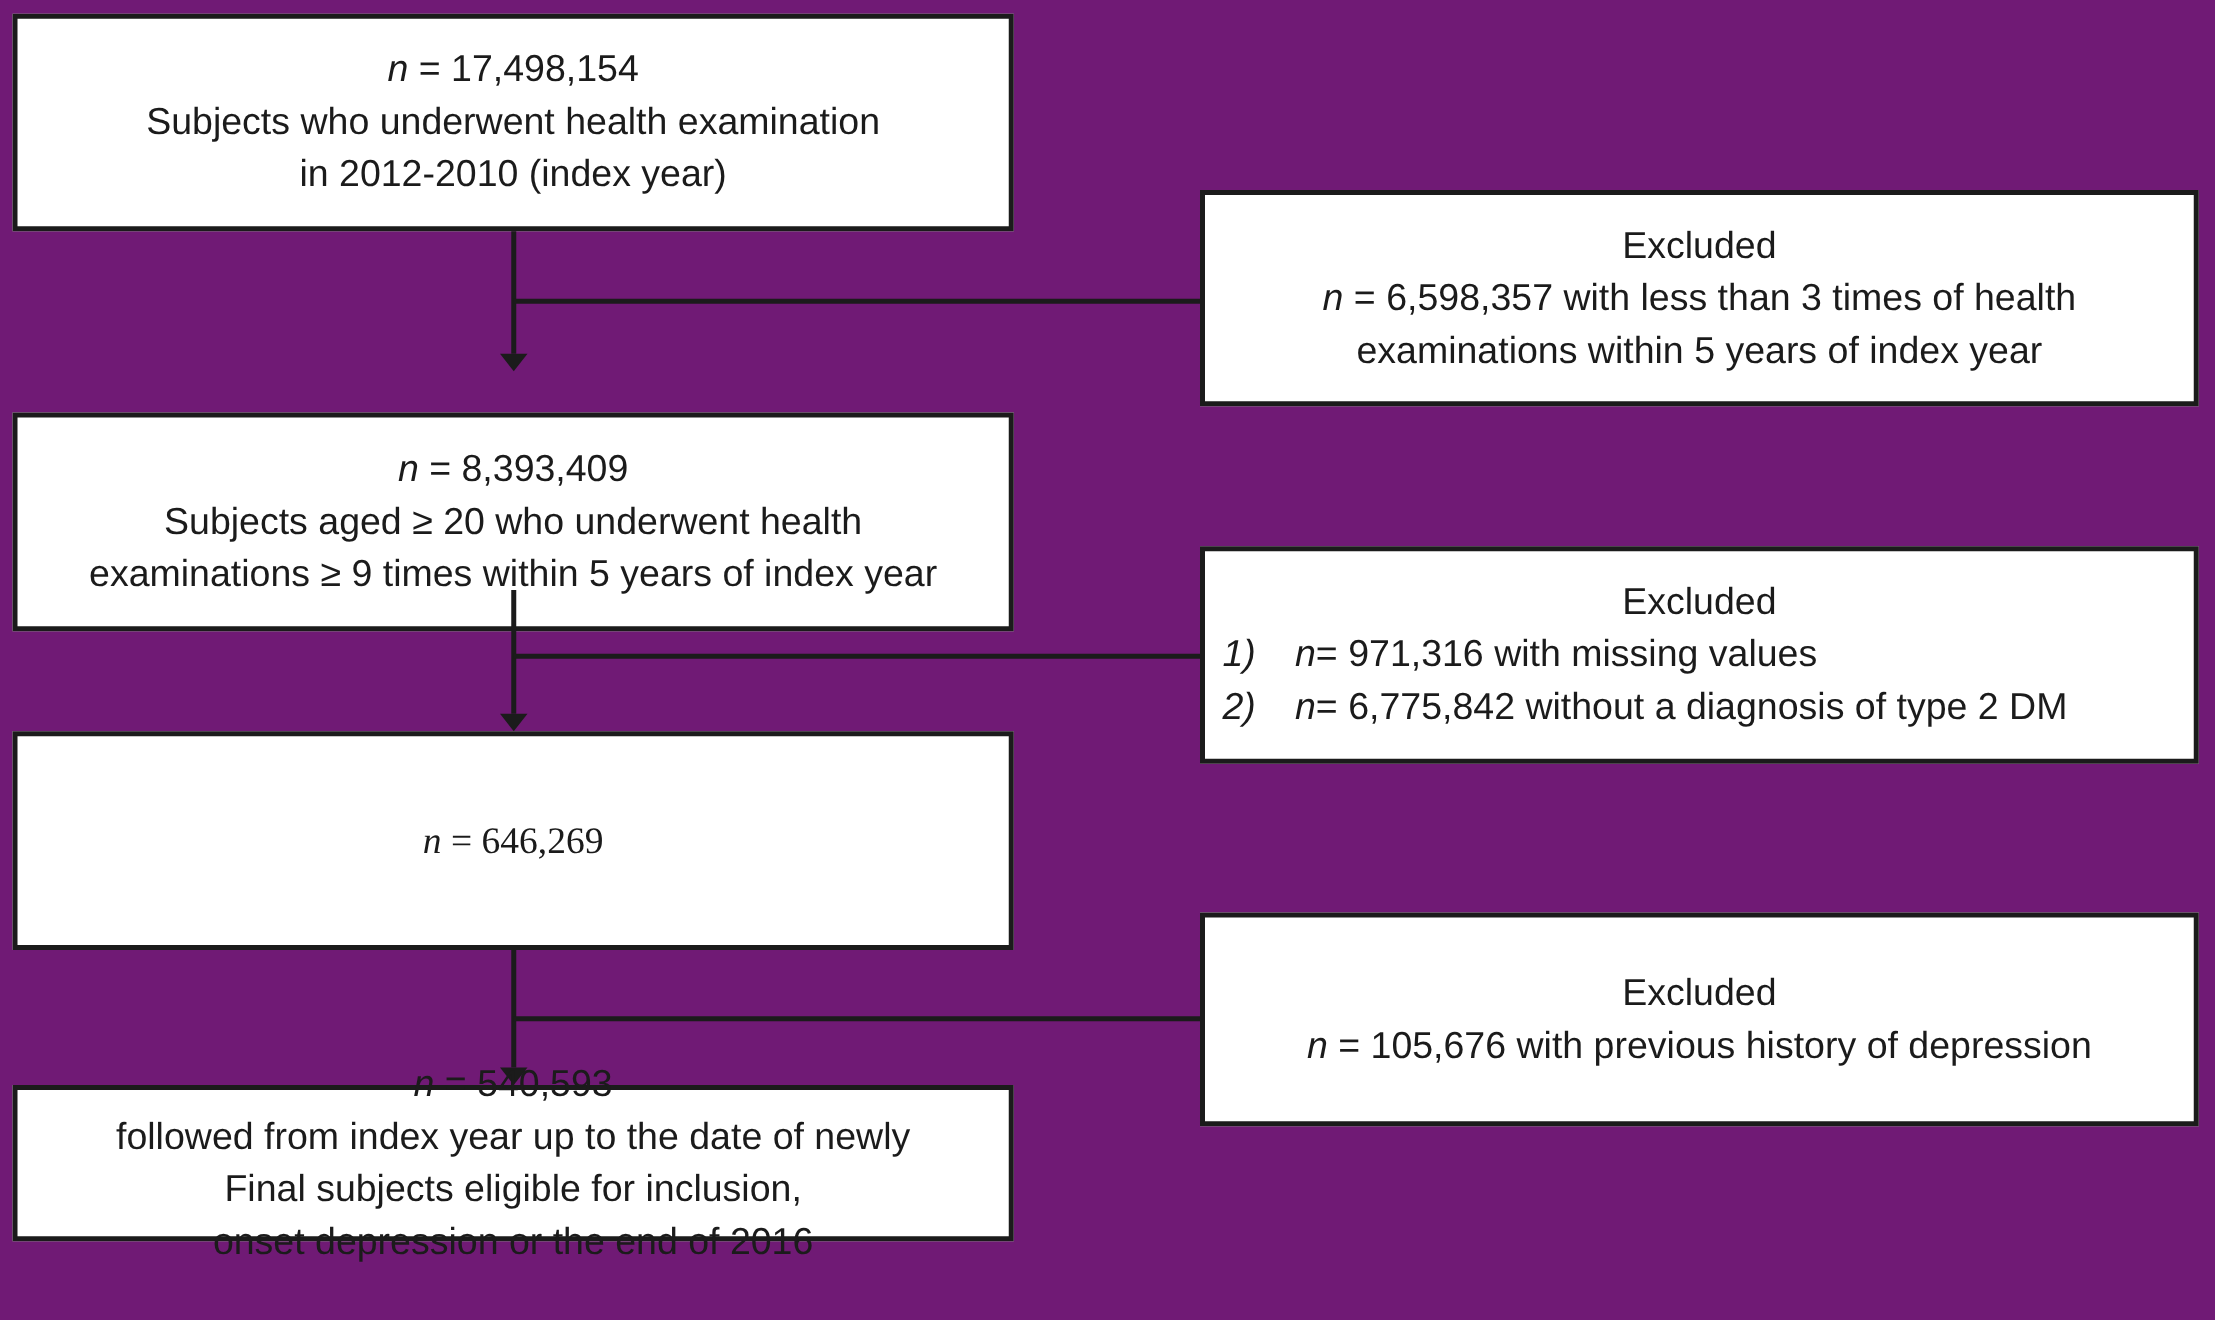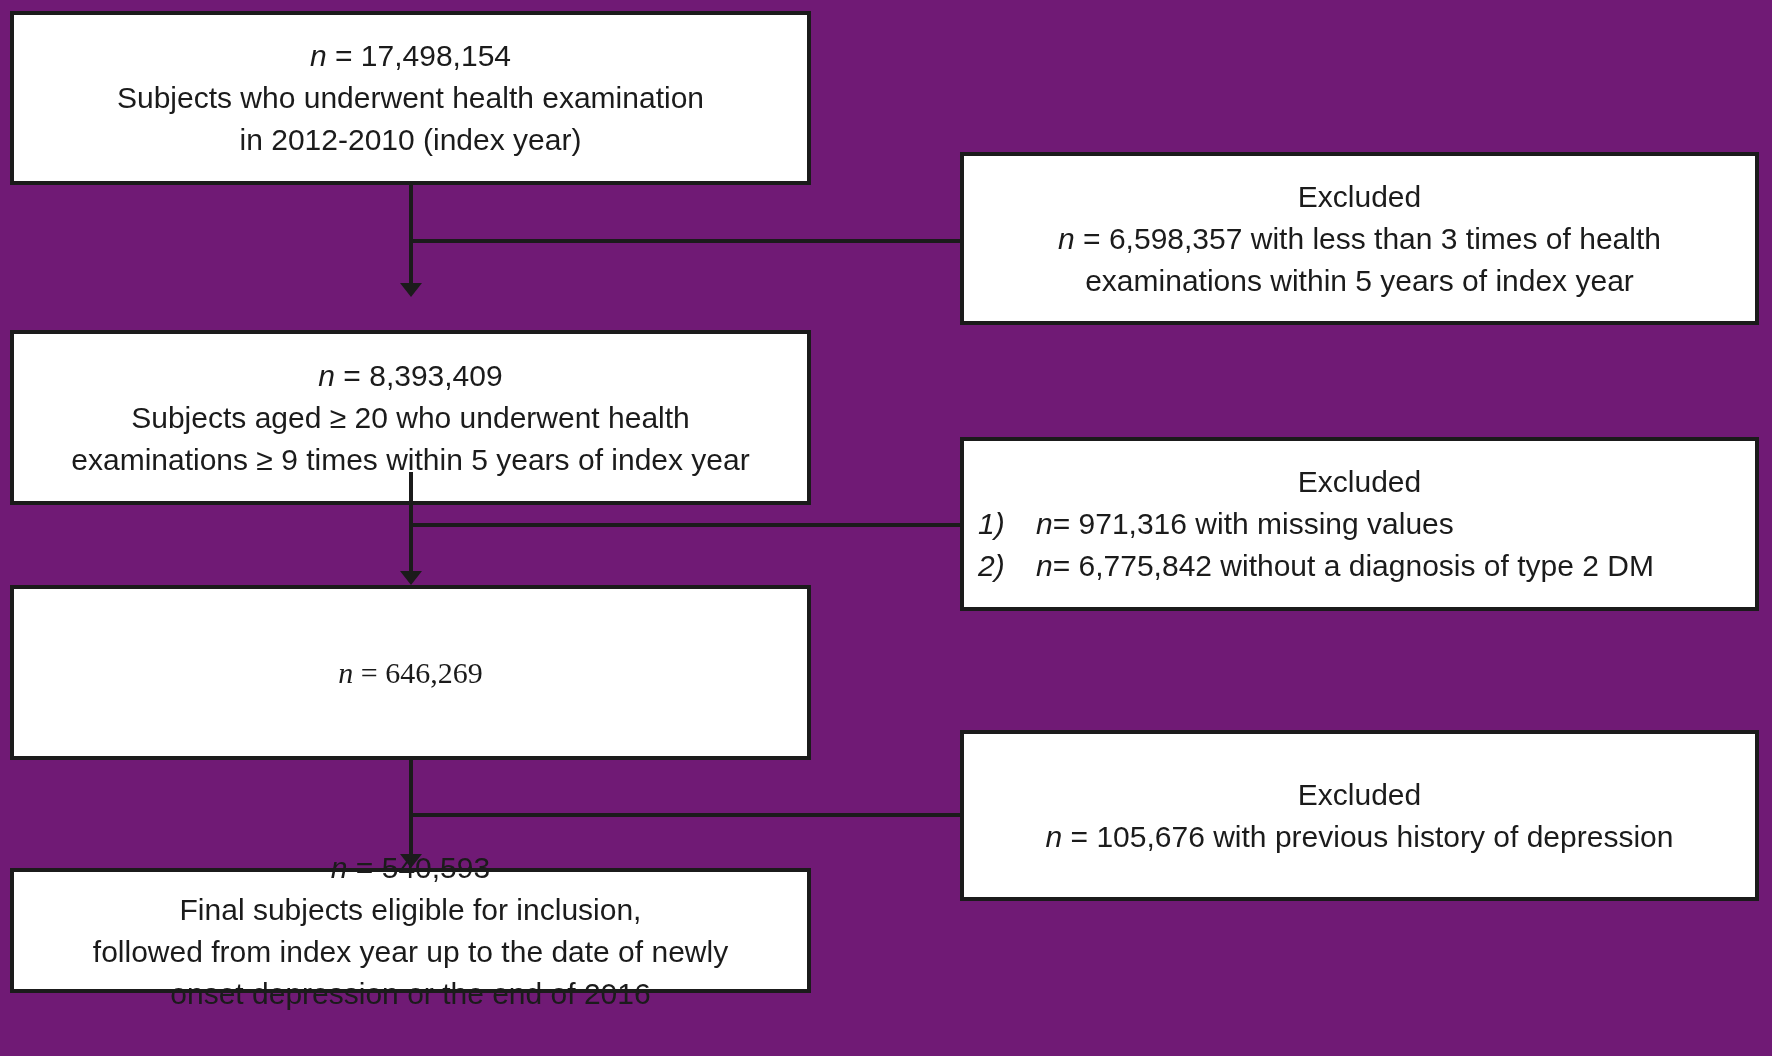--- a/index.html
+++ b/index.html
@@ -130,18 +130,18 @@
   <div class="hline h-3"></div>
   <div class="arrowhead a-3"></div>
 
   <div class="box excl-3">
     <div class="line">Excluded</div>
     <div class="line"><span class="it">n</span><span> = 105,676 with previous history of depression</span></div>
   </div>
 
   <div class="box main-4">
     <div class="line"><span class="it">n</span><span> = 540,593</span></div>
+    <div class="line">followed from index year up to the date of newly</div>
     <div class="line">Final subjects eligible for inclusion,</div>
-    <div class="line">followed from index year up to the date of newly</div>
     <div class="line">onset depression or the end of 2016</div>
   </div>
 
 </div>
 
 </body></html>

